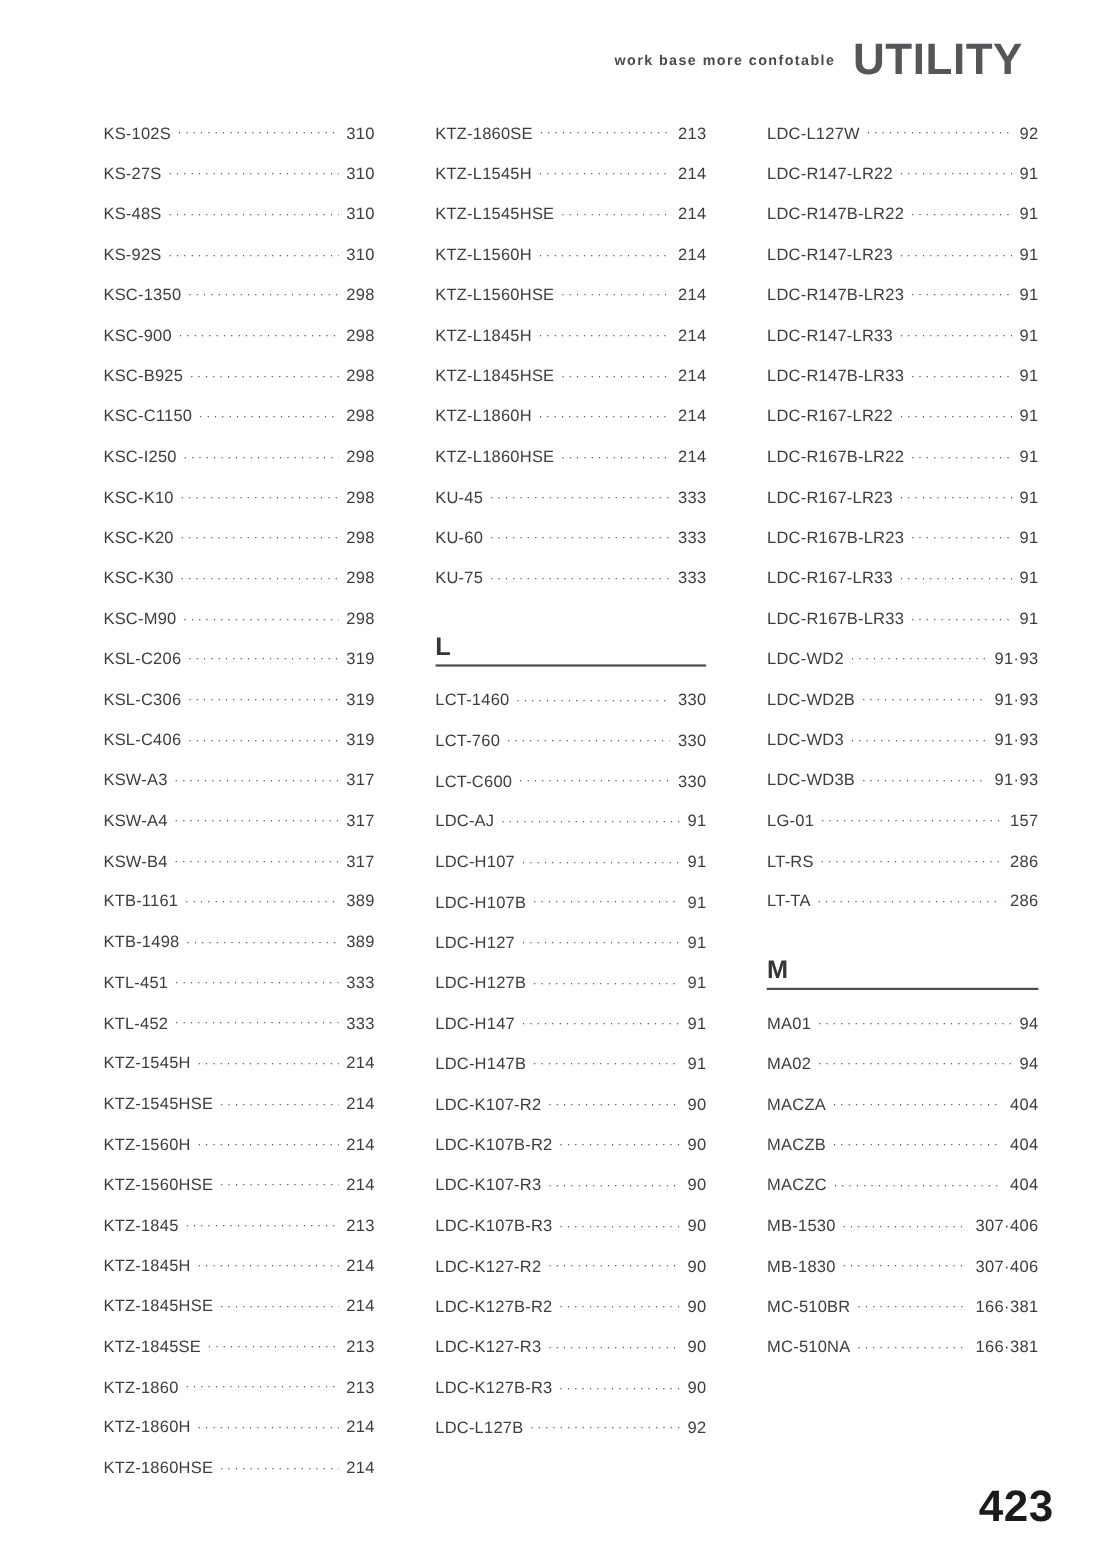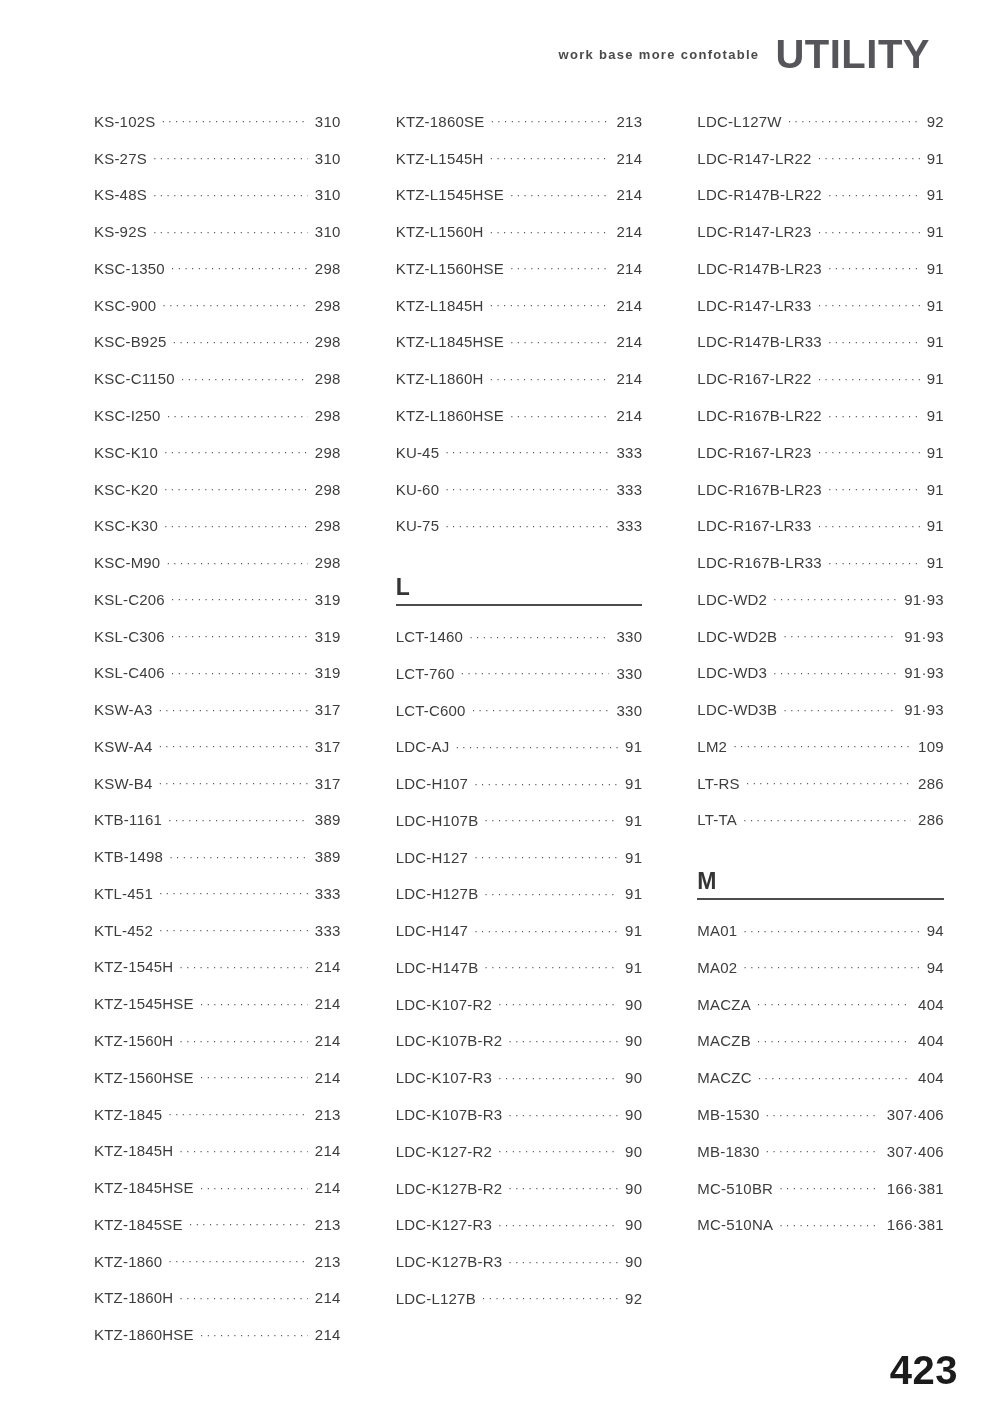--- a/index.html
+++ b/index.html
@@ -481,23 +481,23 @@
           <span class="label">LDC-WD3</span>
           <span class="leader"></span>
           <span class="pagenum">91·93</span>
         </div>
         <div class="entry">
           <span class="label">LDC-WD3B</span>
           <span class="leader"></span>
           <span class="pagenum">91·93</span>
         </div>
         <div class="entry">
-          <span class="label">LM2</span>
-          <span class="leader"></span>
-          <span class="pagenum">109</span>
+          <span class="label">LG-01</span>
+          <span class="leader"></span>
+          <span class="pagenum">157</span>
         </div>
         <div class="entry">
           <span class="label">LT-RS</span>
           <span class="leader"></span>
           <span class="pagenum">286</span>
         </div>
         <div class="entry">
           <span class="label">LT-TA</span>
           <span class="leader"></span>
           <span class="pagenum">286</span>

